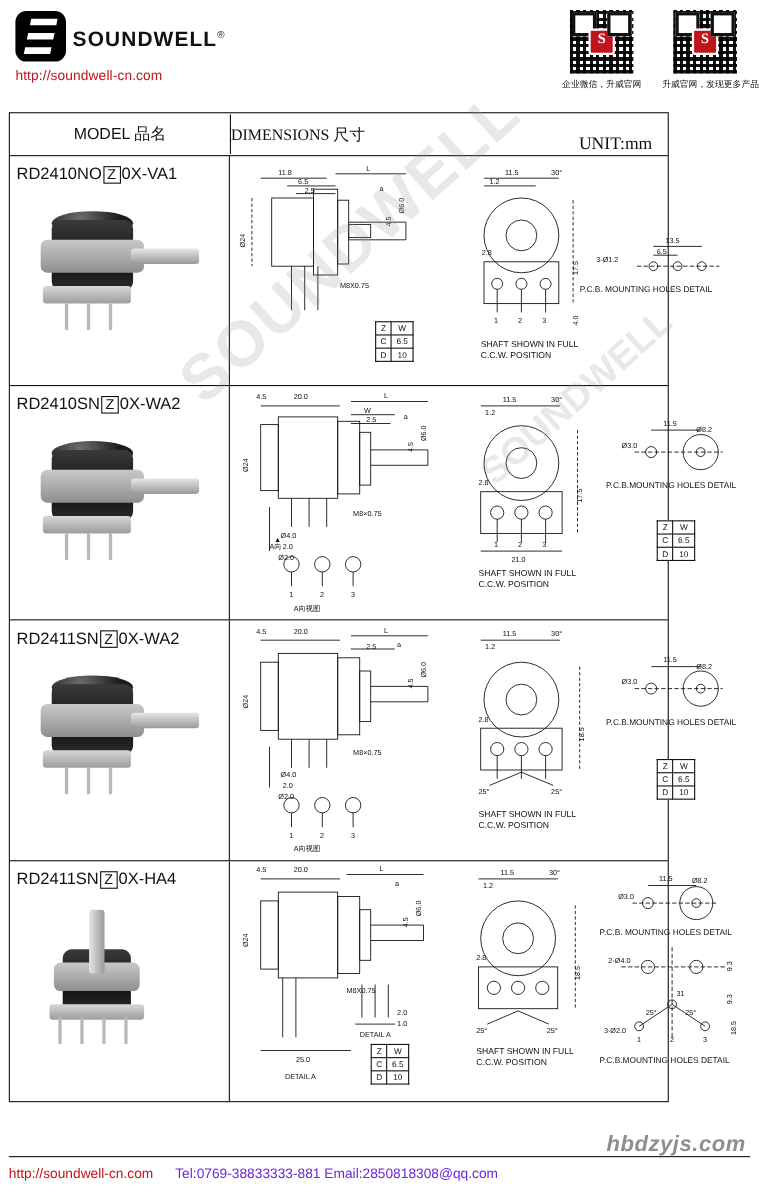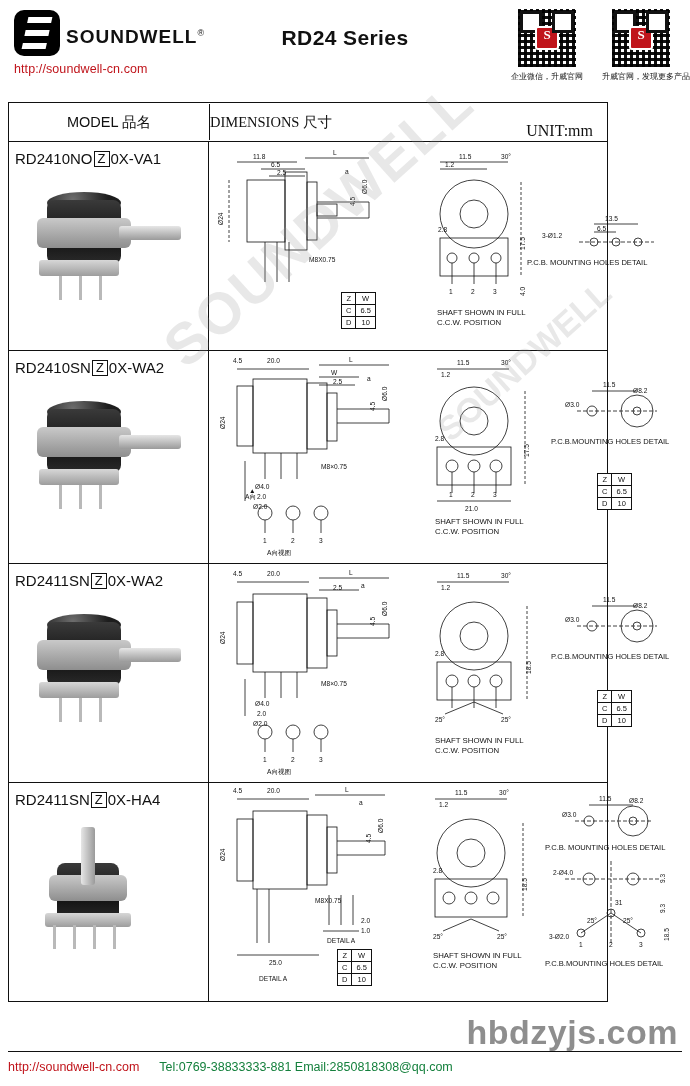--- a/index.html
+++ b/index.html
@@ -169,51 +169,51 @@
     white-space:nowrap;
   }
   .wm2{
     position:absolute;left:430px;top:420px;
     font-size:34px;font-weight:bold;color:rgba(150,150,150,0.22);
     transform:rotate(-42deg);transform-origin:left top;
     pointer-events:none;white-space:nowrap;
   }
   .wm-big{
     position:absolute;right:12px;bottom:34px;
-    font-size:34px;font-weight:bold;color:#8e8e8e;
+    font-size:20px;font-weight:bold;color:#8e8e8e;
     letter-spacing:0.5px;
+    font-style:italic;
   }
 
   
   .footer{
     position:absolute;left:8px;right:8px;bottom:6px;height:26px;
     border-top:1.6px solid #111;
     display:flex;align-items:center;
     font-size:12.5px;color:#c0141b;
     padding-top:2px;
   }
   .footer .f-url{margin-right:20px;}
-  .footer .f-tel{color:#15803d;}
+  .footer .f-tel{color:#6d28d9;}
 </style>
 </head>
 <body>
 
 <div class="page">
 
   <div class="header">
     <div class="logo-block">
       <div class="logo-row">
         <div class="logo-mark"></div>
         <div class="logo-text"><span>SOUNDWELL</span><sup>®</sup></div>
       </div>
       <div class="logo-url">http://soundwell-cn.com</div>
     </div>
 
     <div class="title-block">
-      <div class="title-main">RD24 Series</div>
     </div>
 
     <div class="qr-block">
       <div class="qr-item">
         <div class="qr-box">
             <div class="qr-center"></div>
           </div>
         <div class="qr-caption">企业微信，升威官网</div>
       </div>
       <div class="qr-item">

